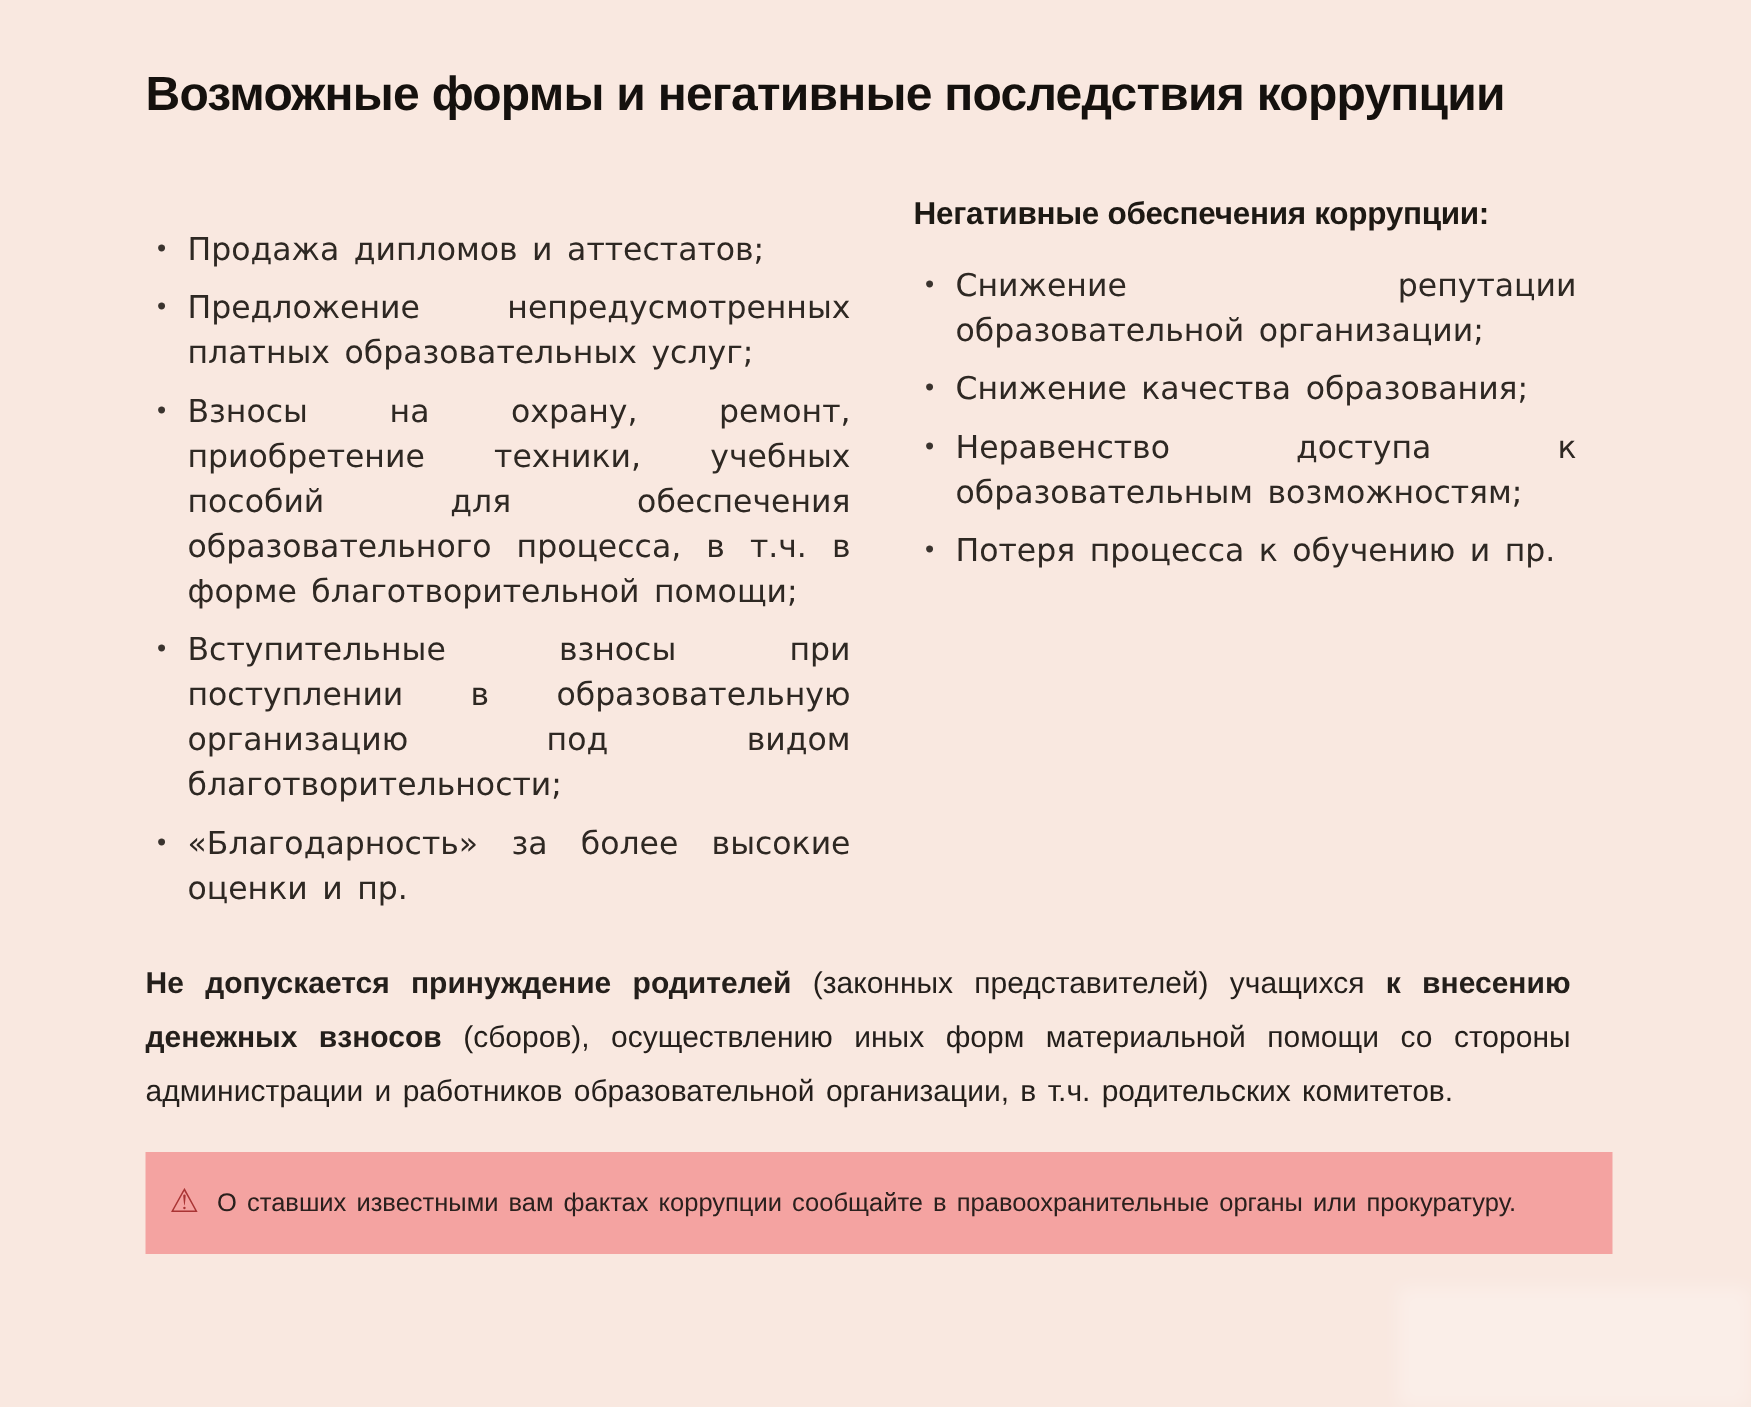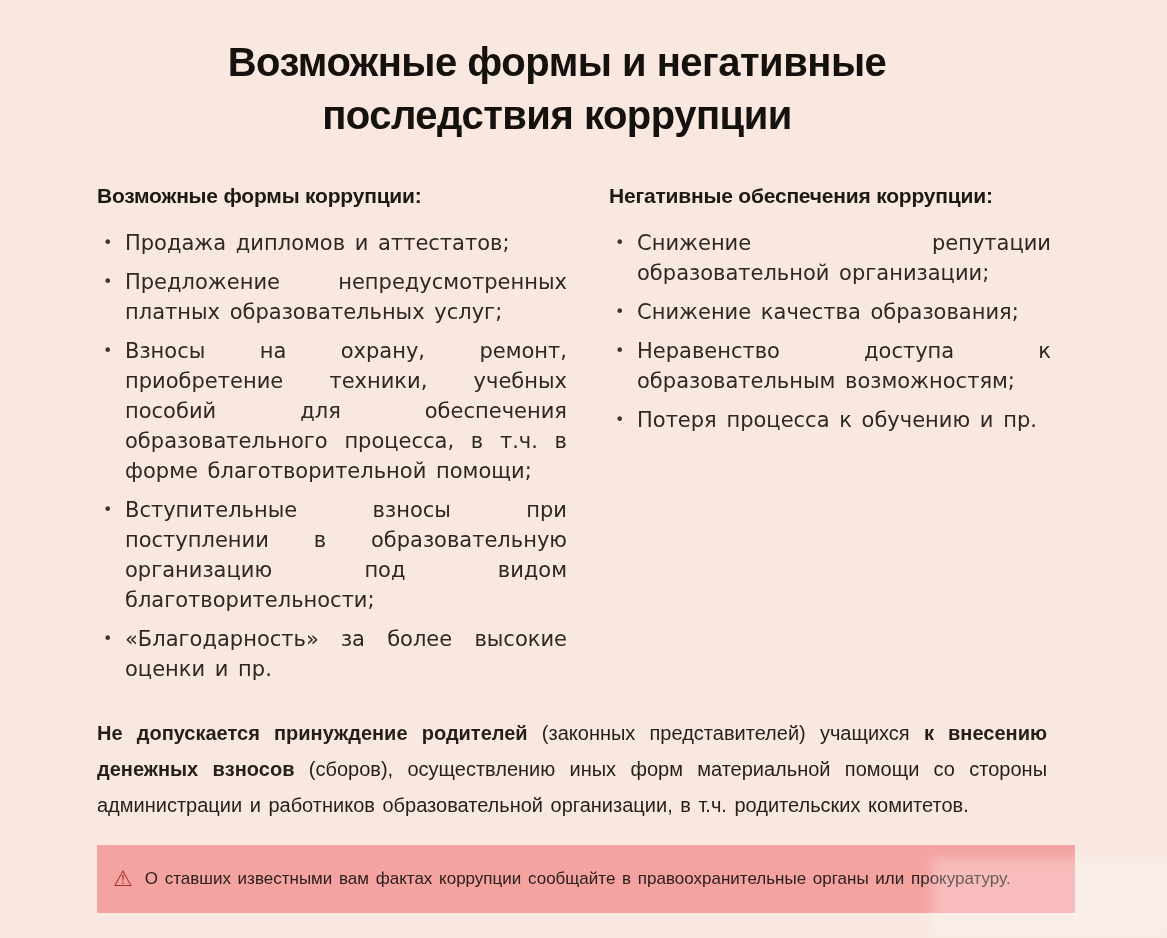--- a/index.html
+++ b/index.html
@@ -17,25 +17,24 @@
     width: 1167px;
     height: 938px;
     padding: 36px 92px 0 97px;
     position: relative;
   }
   .title {
     margin: 0;
     width: 920px;
     font-family: "Liberation Sans", sans-serif;
     font-weight: 900;
-    font-size: 40px;
+    font-size: 32px;
     line-height: 53px;
     letter-spacing: -0.5px;
     color: #15110e;
-    text-align: center;
   }
   .columns {
     display: flex;
     gap: 42px;
     margin-top: 42px;
   }
   .col-left  { width: 470px; flex: 0 0 auto; }
   .col-right { width: 442px; flex: 0 0 auto; }
   .col-heading {
     margin: 0;
@@ -123,21 +122,20 @@
 </head>
 <body>
 
 <div class="page">
 
   <h1 class="title">Возможные формы и негативные последствия коррупции</h1>
 
   <div class="columns">
 
     <section class="col-left">
-      <h2 class="col-heading">Возможные формы коррупции:</h2>
       <ul class="bullet-list">
         <li>
           <span class="bullet">•</span>
           <span class="li-text">Продажа дипломов и аттестатов;</span>
         </li>
         <li>
           <span class="bullet">•</span>
           <span class="li-text">Предложение непредусмотренных платных образовательных услуг;</span>
         </li>
         <li>

